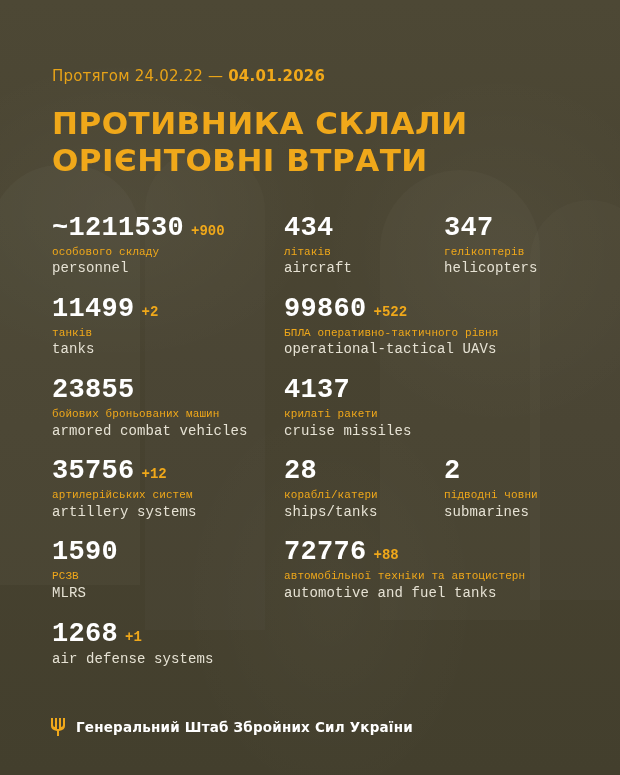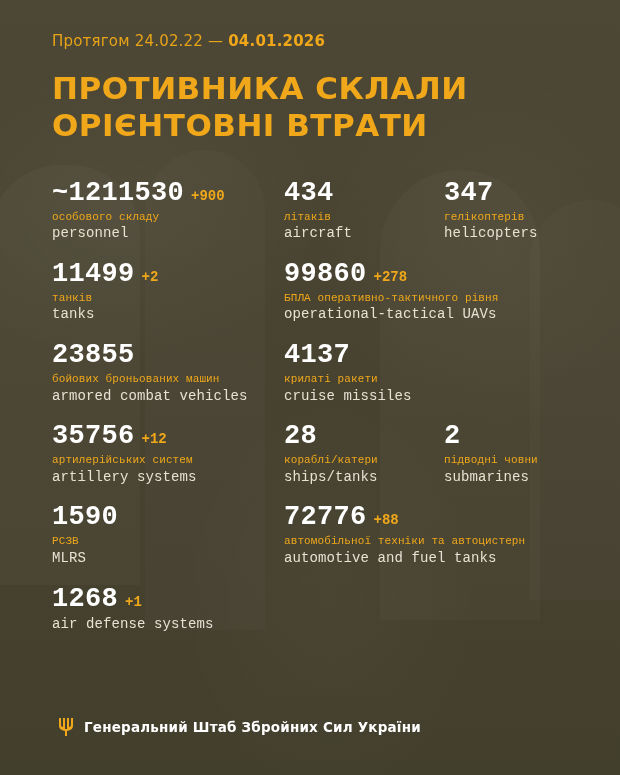--- a/index.html
+++ b/index.html
@@ -43,20 +43,21 @@
   }
   .bg-shape.s4 {
     left: 530px; top: 200px; width: 120px; height: 400px;
     border-radius: 60px 60px 0 0;
     background: rgba(255,255,255,0.018);
   }
   .content {
     position: relative;
     z-index: 2;
     padding: 32px 52px 0 52px;
+    margin-top: 35px;
   }
   .period {
     font-size: 15px;
     color: #e8a317;
     letter-spacing: 0.2px;
     margin-bottom: 20px;
     font-family: "DejaVu Sans", sans-serif;
   }
   .period .date-end {
     font-weight: bold;
@@ -115,21 +116,21 @@
   }
   .label-en {
     font-size: 14px;
     color: #e6e2d4;
     line-height: 1.35;
     letter-spacing: 0.1px;
   }
 
   .footer {
     position: absolute;
-    left: 58px;
+    left: 50px;
     bottom: 38px;
     display: flex;
     align-items: center;
     gap: 10px;
     z-index: 3;
   }
   .trident {
     width: 16px;
     height: 20px;
     display: block;
@@ -195,21 +196,21 @@
           <div class="num-line">
             <span class="number">11499</span>
             <span class="delta">+2</span>
           </div>
           <div class="label-ua">танків</div>
           <div class="label-en">tanks</div>
         </div>
         <div class="cell wide">
           <div class="num-line">
             <span class="number">99860</span>
-            <span class="delta">+278</span>
+            <span class="delta">+522</span>
           </div>
           <div class="label-ua">БПЛА оперативно-тактичного рівня</div>
           <div class="label-en">operational-tactical UAVs</div>
         </div>
       </div>
 
       <div class="row">
         <div class="cell col1">
           <div class="num-line">
             <span class="number">23855</span>

